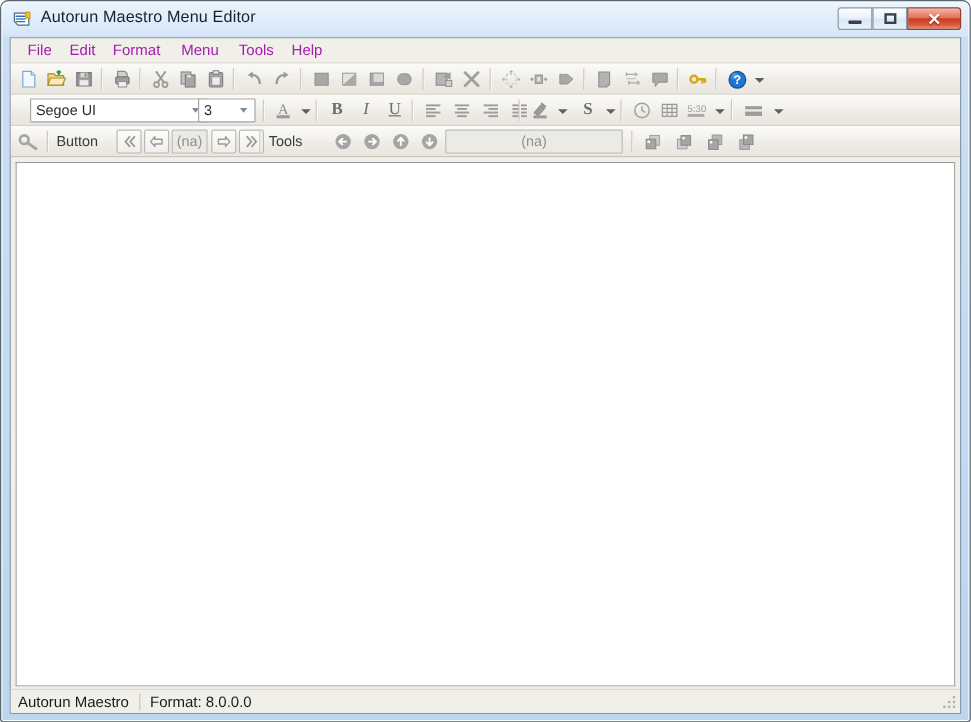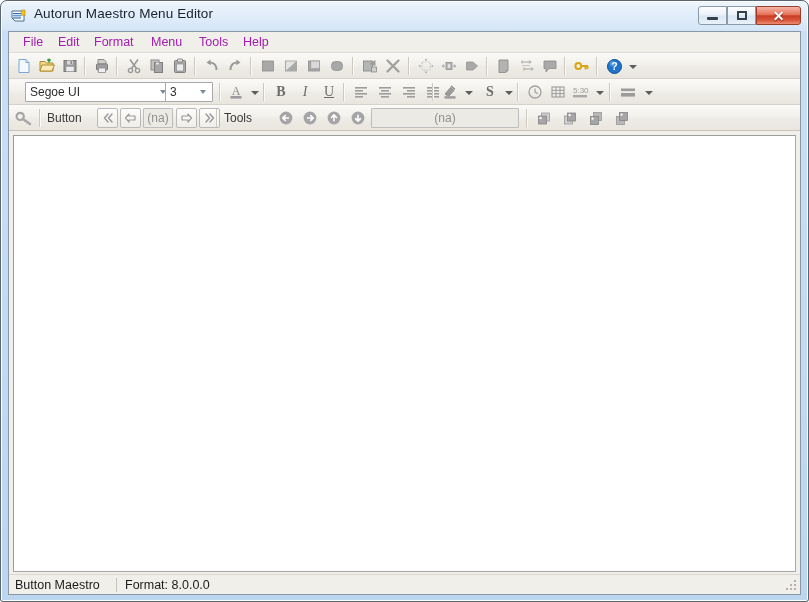--- a/index.html
+++ b/index.html
@@ -748,21 +748,21 @@
           <rect x="6.6" y="3.6" width="2" height="2" fill="#ffffff"></rect>
         </svg>
       </div>
     </div>
 
     <div id="canvas-outer">
       <div id="canvas-inner"></div>
     </div>
 
     <div id="statusbar">
-      <span class="status-cell" style="left:6px">Button Maestro</span>
+      <span class="status-cell" style="left:6px">Autorun Maestro</span>
       <span id="status-sep"></span>
       <span class="status-cell" style="left:116px">Format: 8.0.0.0</span>
       <span id="grip">
         <i style="left:8px;top:8px"></i>
         <i style="left:4px;top:8px"></i>
           <i style="left:8px;top:4px"></i>
         <i style="left:0px;top:8px"></i>
           <i style="left:4px;top:4px"></i>
           <i style="left:8px;top:0px"></i>
       </span>

